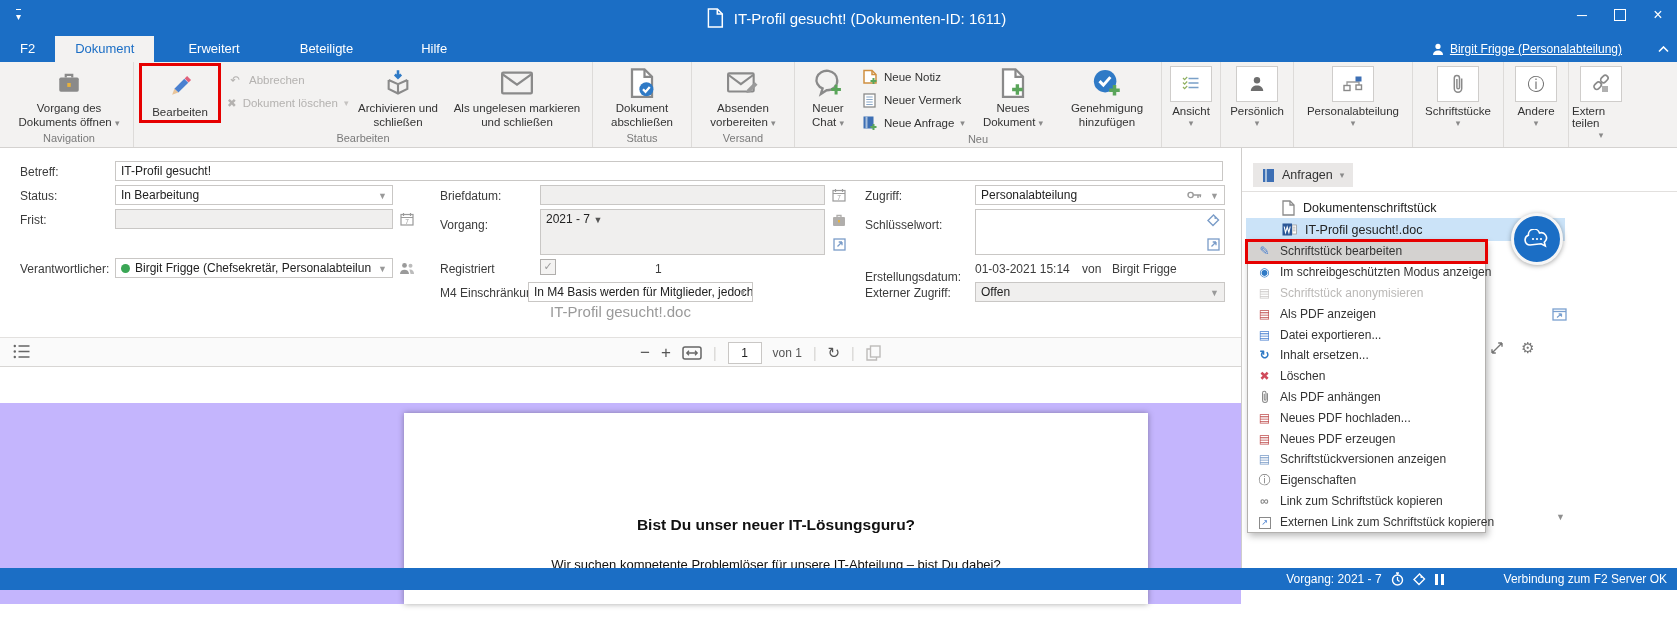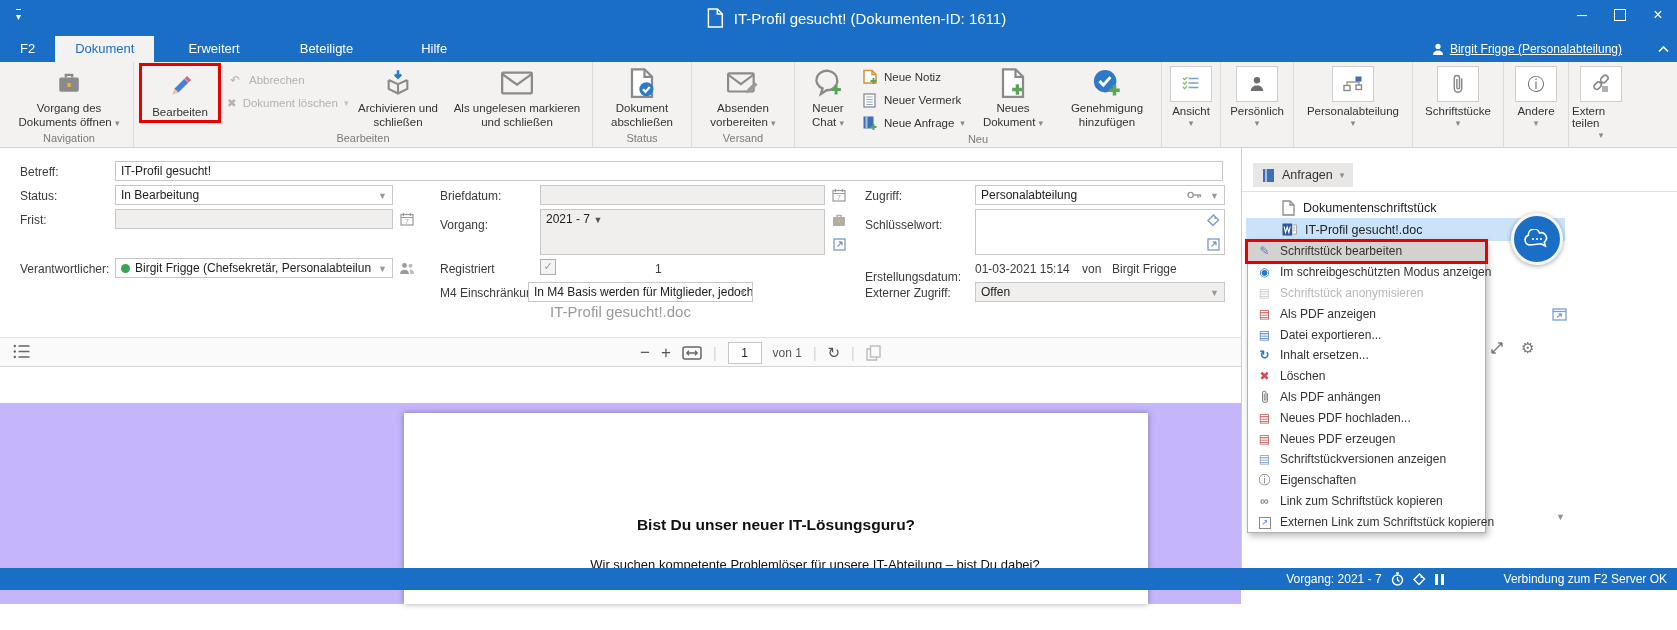--- a/index.html
+++ b/index.html
@@ -55,21 +55,21 @@
   .pt-left{position:absolute;left:13px;top:6px;}
   .pt-center{position:absolute;left:640px;top:0;height:30px;display:flex;align-items:center;gap:11px;color:#555;font-size:15px;}
   .pt-sep{color:#d5d3d1;font-size:14px;}
   .pagebox{width:32px;height:20px;border:1px solid #c9c7c5;background:#fff;text-align:center;font-size:12px;line-height:20px;color:#222;}
   .pt-of{font-size:12px;color:#555;}
   .pt-dis{color:#bdbbb9;}
   
   .preview{position:absolute;left:0;top:367px;width:1241px;height:201px;background:#c4b5fd;margin-top:36px;}
   .page{position:absolute;left:404px;top:10px;width:744px;height:191px;background:#fff;box-shadow:0 0 6px rgba(0,0,0,.35);}
   .page h1{margin:0;position:absolute;top:103px;left:0;width:100%;text-align:center;font-size:15.5px;color:#111;}
-  .page p{margin:0;position:absolute;top:144px;left:0;width:100%;text-align:center;font-size:13px;color:#111;padding-left:39px;}
+  .page p{margin:0;position:absolute;top:144px;left:0;width:100%;text-align:center;font-size:13px;color:#111;}
   
   .sidepanel{position:absolute;left:1241px;top:148px;width:436px;height:420px;background:#fff;border-left:1px solid #cfcdcb;box-sizing:border-box;}
   .filter-btn{position:absolute;left:11px;top:15px;height:24px;display:flex;align-items:center;gap:7px;background:#e9e7e6;padding:0 9px;font-size:12.5px;color:#333;}
   .panel-divider{position:absolute;left:0;top:43px;width:436px;border-top:1px solid #e2e0de;}
   .pl-item{position:absolute;left:0;height:22px;display:flex;align-items:center;gap:8px;font-size:12.5px;color:#222;padding-left:40px;box-sizing:border-box;}
   .pl-item.selected{background:#cbe3f8;width:319px;left:4px;padding-left:36px;}
   .mini-open{position:absolute;left:310px;top:160px;}
   .scroll-arrow{position:absolute;left:314px;top:364px;color:#8f8f8f;font-size:9px;}
   .pt-right-icons{position:absolute;left:248px;top:193px;display:flex;gap:17px;color:#777;}
   

